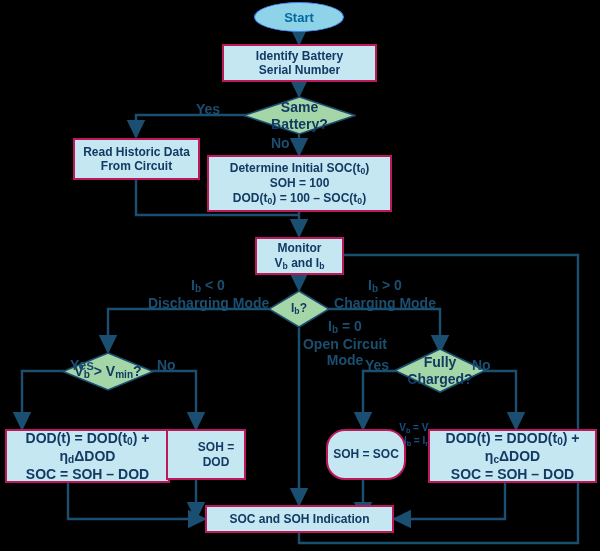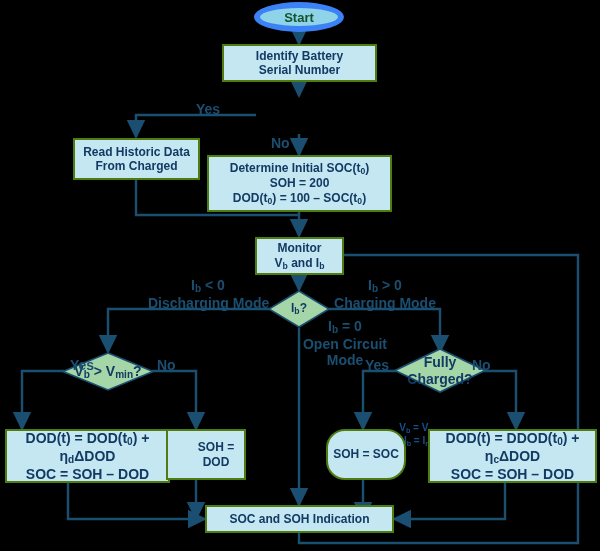--- a/index.html
+++ b/index.html
@@ -8,30 +8,30 @@
     width:600px;height:551px;
     background:#000000;
     font-family:"Liberation Sans","DejaVu Sans",sans-serif;
     overflow:hidden;
   }
   svg#wires{position:absolute;left:0;top:0;width:600px;height:551px;}
 
   .node{position:absolute;box-sizing:border-box;display:flex;align-items:center;justify-content:center;text-align:center;}
   .proc{
     background:#c5e7f2;
-    border:2px solid #4d7c0f;
+    border:2px solid #be185d;
     color:#123a63;
     font-weight:bold;
     line-height:1.18;
   }
   .term{
     background:#8fd3e8;
-    border:6px solid #3b82f6;
+    border:1px solid #3b82f6;
     border-radius:50%;
-    color:#14532d;
+    color:#0369a1;
     font-weight:bold;
   }
   .dec-wrap{position:absolute;}
   .dec-wrap svg{position:absolute;left:0;top:0;}
   .dec-label{
     position:absolute;left:0;top:0;width:100%;height:100%;
     display:flex;align-items:center;justify-content:center;text-align:center;
     color:#123a63;font-weight:bold;line-height:1.15;pointer-events:none;
   }
   .edgelabel{
@@ -103,31 +103,40 @@
 
   <div class="node term t13" style="left:254px;top:2px;width:90px;height:30px;">
     <span>Start</span>
   </div>
 
   <div class="node proc t12" style="left:222px;top:44px;width:155px;height:38px;flex-direction:column;">
     <span>Identify Battery</span>
     <span>Serial Number</span>
   </div>
 
+  <div class="dec-wrap" style="left:243px;top:96px;width:113px;height:39px;">
+    <svg width="113" height="39" xmlns="http://www.w3.org/2000/svg">
+      <polygon points="56.5,1 112,19.5 56.5,38 1,19.5" fill="#a5d6a7" stroke="#1b4f72" stroke-width="1.6"></polygon>
+    </svg>
+    <div class="dec-label t11" style="flex-direction:column;">
+      <span>Same</span>
+      <span>Battery?</span>
+    </div>
+  </div>
   <div class="edgelabel t11" style="left:196px;top:101px;">Yes</div>
   <div class="edgelabel t11" style="left:271px;top:135px;">No</div>
 
   <div class="node proc t12" style="left:73px;top:138px;width:127px;height:42px;flex-direction:column;">
     <span>Read Historic Data</span>
-    <span>From Charged</span>
+    <span>From Circuit</span>
   </div>
 
   <div class="node proc t12" style="left:207px;top:155px;width:185px;height:57px;flex-direction:column;">
     <span><span>Determine Initial SOC(t</span><sub>0</sub><span>)</span></span>
-    <span>SOH = 200</span>
+    <span>SOH = 100</span>
     <span><span>DOD(t</span><sub>0</sub><span>) = 100 – SOC(t</span><sub>0</sub><span>)</span></span>
   </div>
 
   <div class="node proc t12" style="left:255px;top:237px;width:89px;height:38px;flex-direction:column;">
     <span>Monitor</span>
     <span><span>V</span><sub>b</sub><span> and I</span><sub>b</sub></span>
   </div>
 
   <div class="dec-wrap" style="left:268px;top:290px;width:62px;height:38px;">
     <svg width="62" height="38" xmlns="http://www.w3.org/2000/svg">

